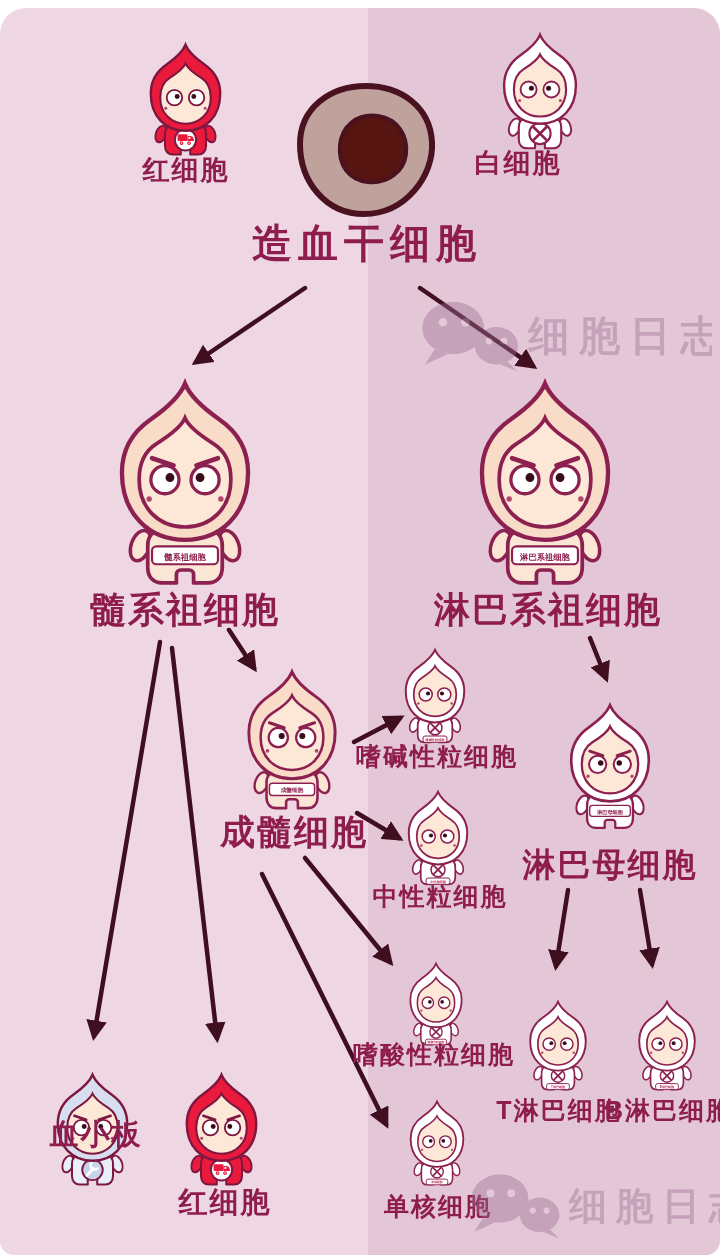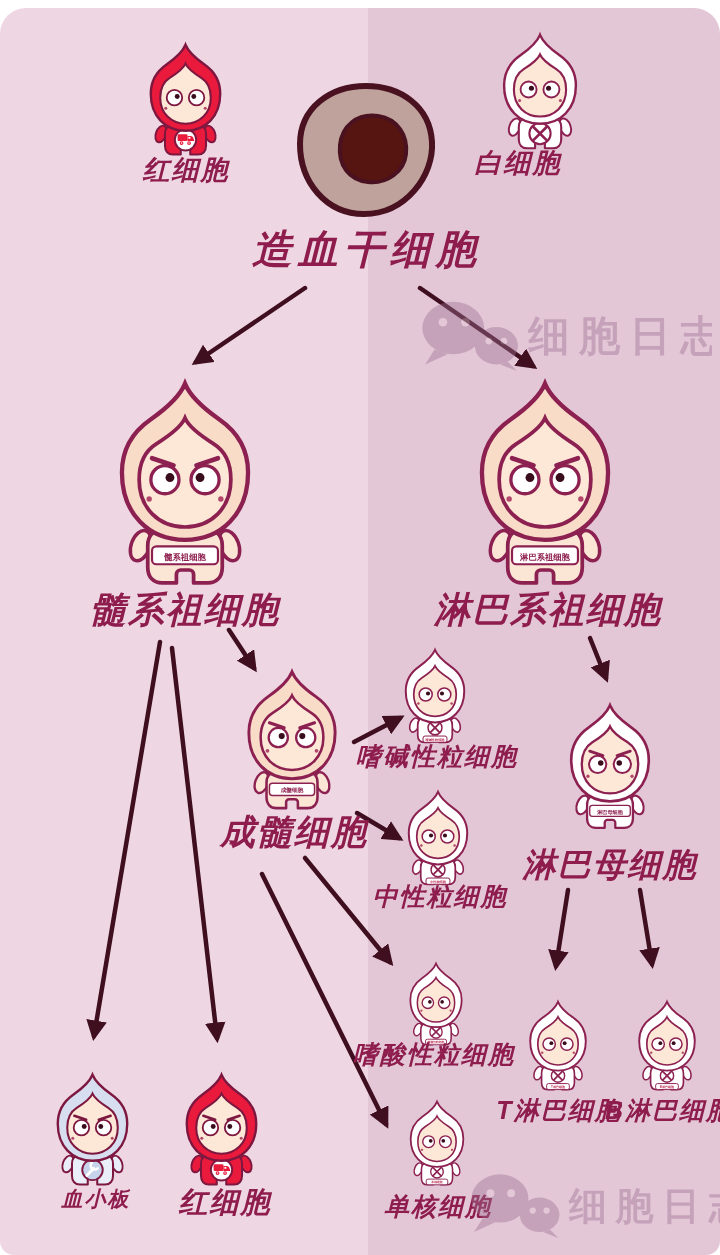--- a/index.html
+++ b/index.html
@@ -6,22 +6,22 @@
   body{width:720px;height:1255px;overflow:hidden;font-family:"Liberation Sans",sans-serif;}
   #canvas{position:relative;width:720px;height:1255px;background:#ffffff;}
   #panel{position:absolute;left:0;top:8px;width:720px;height:1247px;border-radius:26px 26px 14px 14px;overflow:hidden;}
   #panel .half{position:absolute;top:0;height:100%;}
   #bg-left{left:0;width:368px;background:var(--bg-left);}
   #bg-right{left:368px;width:352px;background:var(--bg-right);}
   .layer{position:absolute;left:0;top:0;width:720px;height:1255px;}
   .cell{position:absolute;}
   .cell svg{display:block;width:100%;height:100%;}
   .lbl{position:absolute;transform:translateX(-50%);white-space:nowrap;font-weight:700;
-       color:var(--label);letter-spacing:2px;line-height:1;font-style:italic;}
-  .lbl.title{letter-spacing:6px;margin-top:6px;}
+       color:var(--label);letter-spacing:2px;line-height:1;}
+  .lbl.title{letter-spacing:6px;}
   .stem-svg{position:absolute;}
   .watermark{position:absolute;color:var(--wm);opacity:.42;}
   .watermark svg{display:block;width:100%;height:100%;}
   .wm-shape{fill:currentColor;}
   .wm-eye{fill:var(--bg-right);}
   .wm-text{fill:currentColor;font-weight:700;font-family:"Liberation Sans",sans-serif;}
   #arrows{position:absolute;left:0;top:0;}
 </style>
 </head>
 <body>
@@ -352,21 +352,21 @@
   <div class="lbl" style="left:518px;top:150px;font-size:27px">白细胞</div>
   <div class="lbl title" style="left:367px;top:223px;font-size:40px">造血干细胞</div>
   <div class="lbl" style="left:185px;top:592px;font-size:36px">髓系祖细胞</div>
   <div class="lbl" style="left:548px;top:592px;font-size:36px">淋巴系祖细胞</div>
   <div class="lbl" style="left:294px;top:814px;font-size:35px">成髓细胞</div>
   <div class="lbl" style="left:437px;top:744px;font-size:25px">嗜碱性粒细胞</div>
   <div class="lbl" style="left:440px;top:884px;font-size:25px">中性粒细胞</div>
   <div class="lbl" style="left:610px;top:848px;font-size:33px">淋巴母细胞</div>
   <div class="lbl" style="left:434px;top:1042px;font-size:25px">嗜酸性粒细胞</div>
   <div class="lbl" style="left:438px;top:1194px;font-size:25px">单核细胞</div>
-  <div class="lbl" style="left:96px;top:1188px;font-size:21px">血小板</div>
+  <div class="lbl" style="left:96px;top:1120px;font-size:29px">血小板</div>
   <div class="lbl" style="left:225px;top:1188px;font-size:29px">红细胞</div>
   <div class="lbl" style="left:559px;top:1098px;font-size:25px">T淋巴细胞</div>
   <div class="lbl" style="left:669px;top:1098px;font-size:25px">B淋巴细胞</div>
 
   <div class="watermark" style="left:412px;top:297px;width:300px;height:75px">
     <svg viewBox="0 0 320 80">
       <g>
         <ellipse class="wm-shape" cx="44" cy="33" rx="33" ry="28"></ellipse>
         <path class="wm-shape" d="M24,56 L14,72 L38,61 Z"></path>
         <circle class="wm-eye" cx="33" cy="27" r="4.6"></circle>

